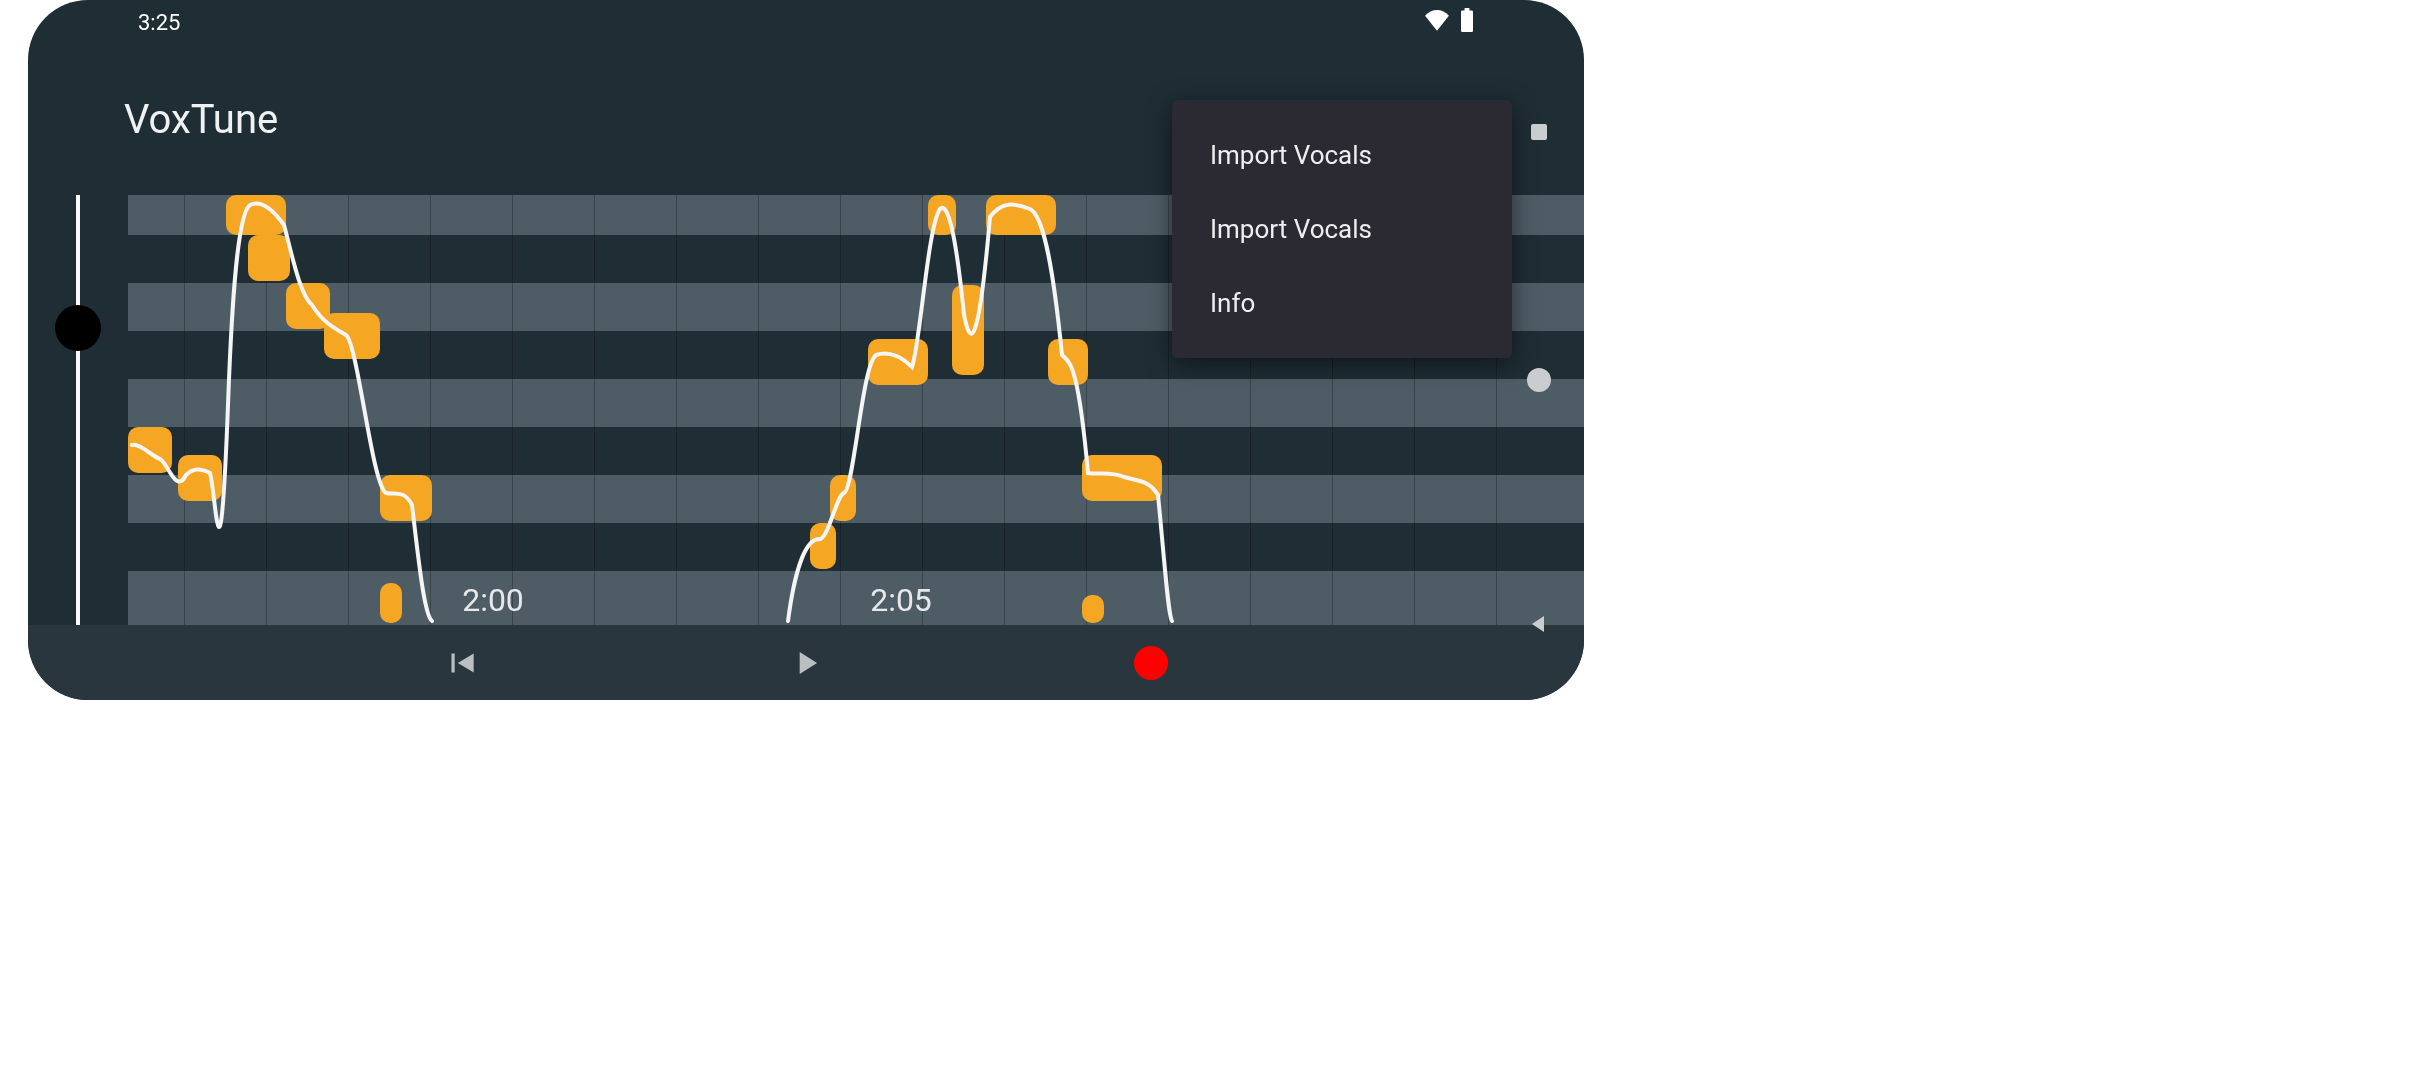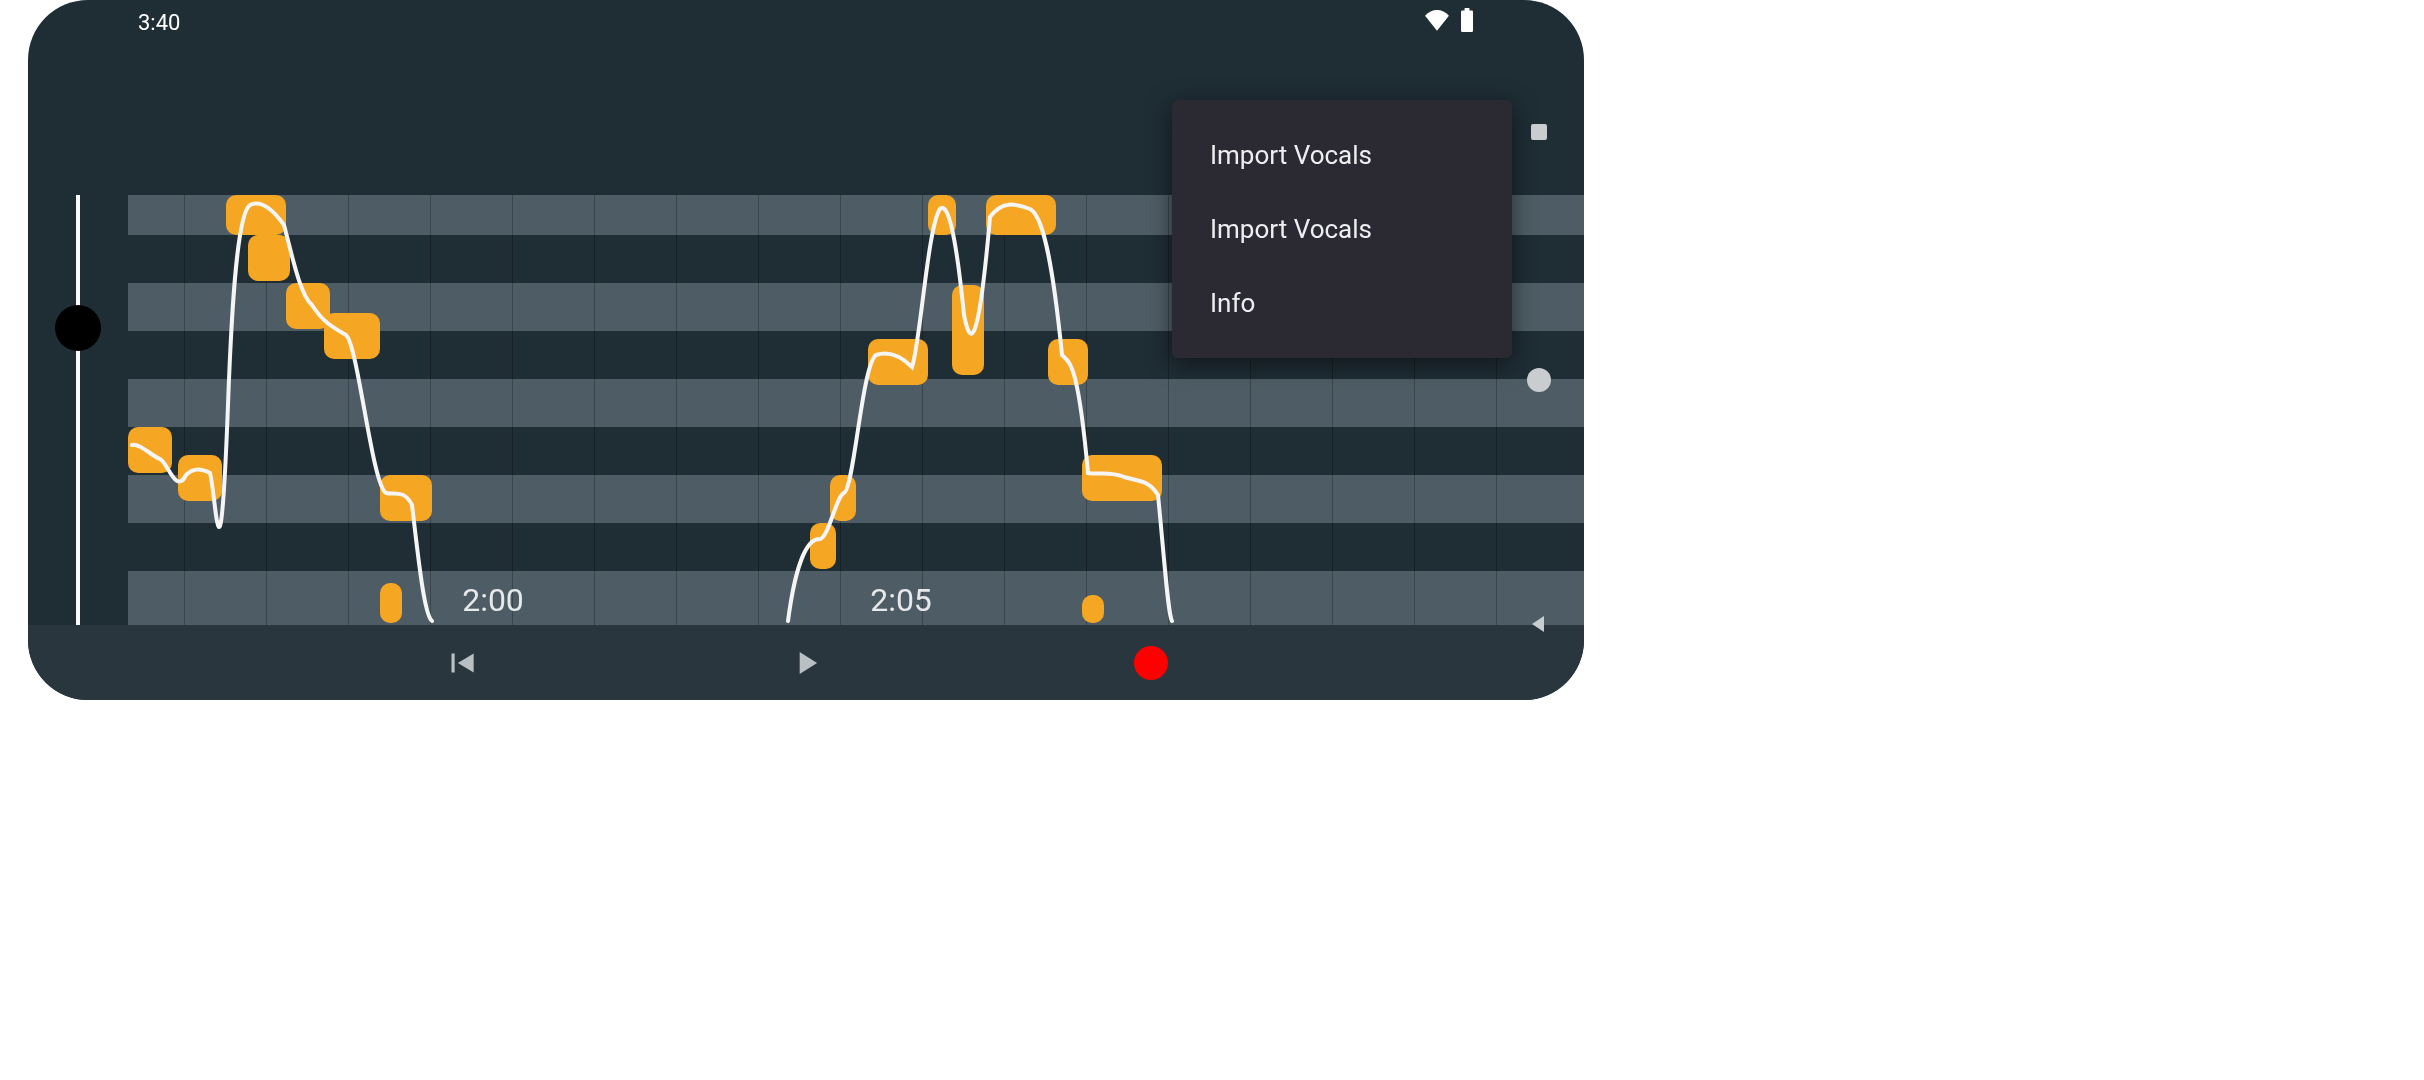--- a/index.html
+++ b/index.html
@@ -181,36 +181,39 @@
   }
   .stage .device { position: absolute; left: 28px; top: 0; }
 </style>
 </head>
 <body>
 
 <div class="stage">
 <div class="device">
 
   <div class="status-bar">
-    <span>3:40</span>
+    <span>3:25</span>
     <div class="status-right">
       <span>
         <svg class="wifi-icon" width="26" height="22" viewBox="0 0 24 20">
               <path d="M12 20 L1 6 C7 -1 17 -1 23 6 Z"></path>
             </svg>
       </span>
       <span>
         <svg class="battery-icon" width="14" height="24" viewBox="0 0 10 20">
               <rect x="0" y="2" width="10" height="18" rx="1"></rect>
               <rect x="3" y="0" width="4" height="3"></rect>
             </svg>
       </span>
     </div>
   </div>
 
+  <div class="app-header">
+    <div class="app-title">VoxTune</div>
+  </div>
 
   <div class="editor">
 
 
     <div class="grid">
 
       <div class="note-row white" style="top:0;height:40px"></div>
       <div class="note-row black" style="top:40px;height:48px"></div>
       <div class="note-row white" style="top:88px;height:48px"></div>
       <div class="note-row black" style="top:136px;height:48px"></div>

